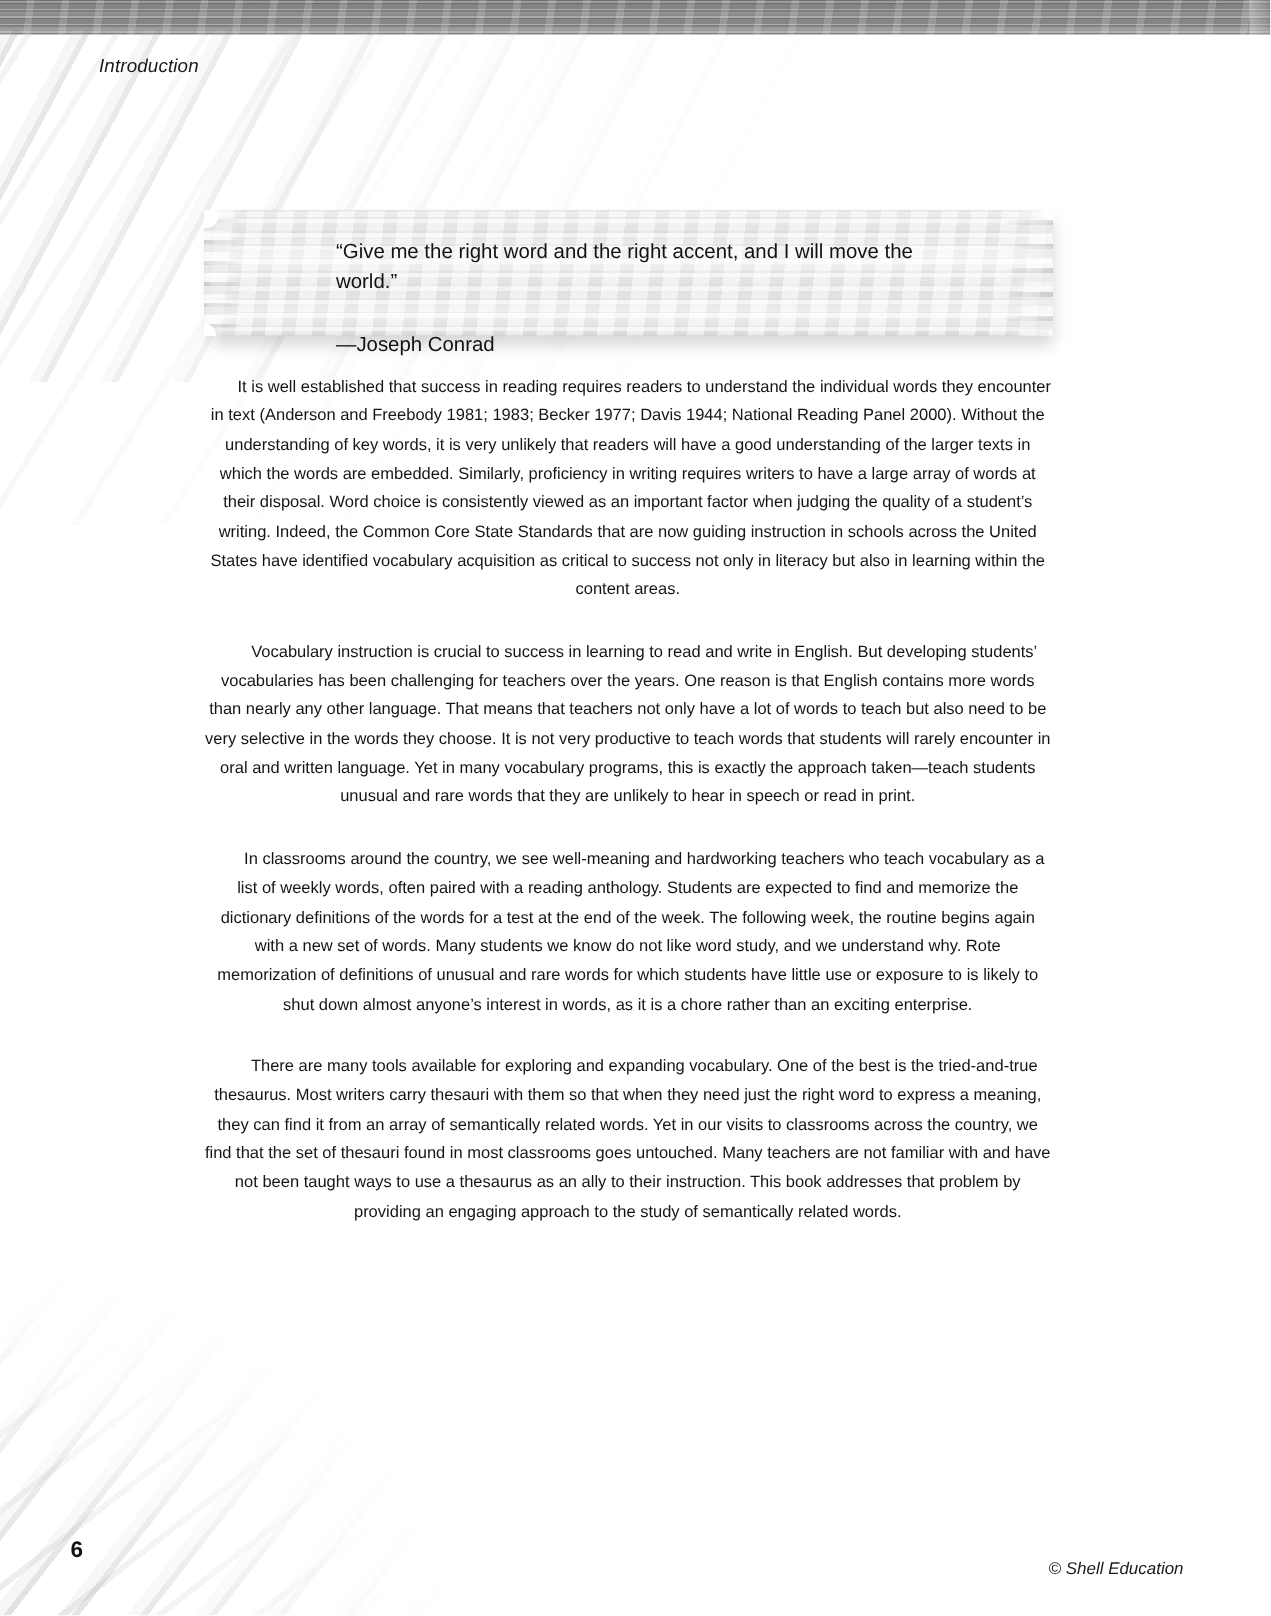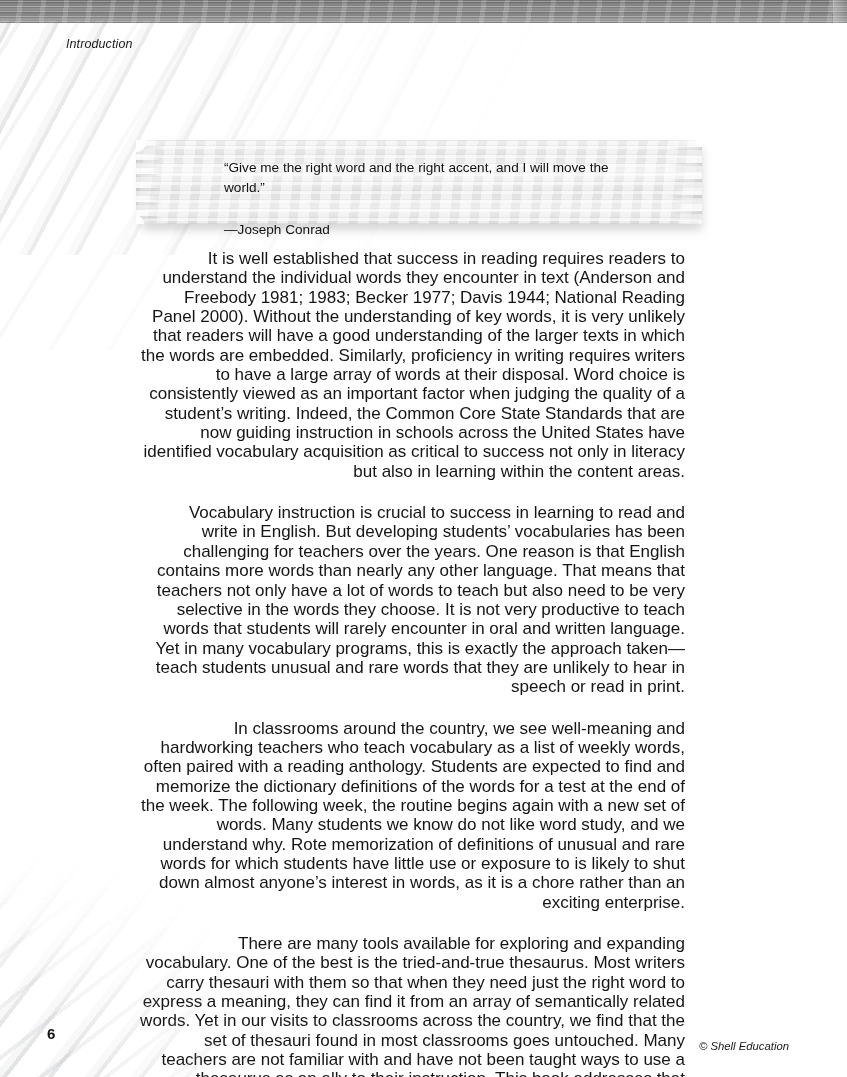--- a/index.html
+++ b/index.html
@@ -306,26 +306,26 @@
   }
 
   
   .body-copy {
     position: absolute;
     left: 136px;
     top: 249px;
     width: 565px;
   }
   .para {
-    margin: 0 16px 22px 0;
-    font-size: 17px;
+    margin: 0 0 22px 0;
+    font-size: 11px;
     line-height: 19.35px;
     color: #151515;
     text-indent: 22px;
-    text-align: right;
+    text-align: center;
   }
   .para:last-child { margin-bottom: 0; }
 
   
   .footer {
     position: absolute;
     left: 0;
     bottom: 32px;
     width: 847px;
     height: 20px;

